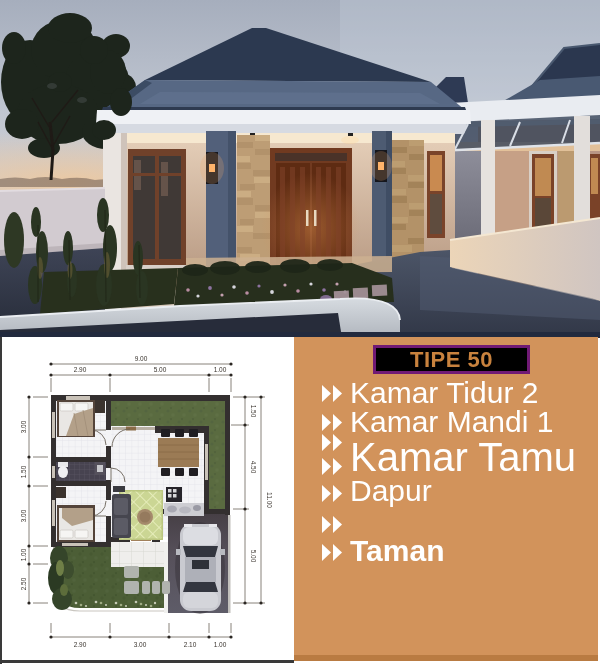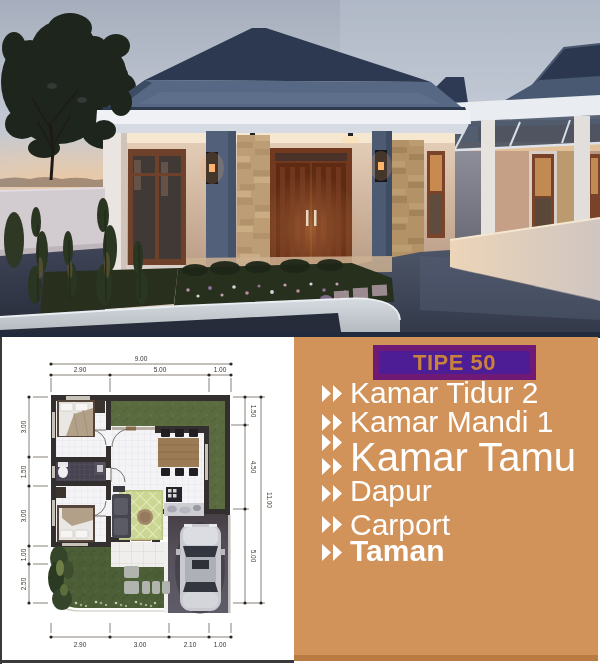--- a/index.html
+++ b/index.html
@@ -679,21 +679,21 @@
     <text x="140" y="647">3.00</text>
     <text x="190" y="647">2.10</text>
     <text x="220" y="647">1.00</text>
   </g>
 </svg>
 
 <div class="abs" style="left:294px;top:337px;width:304px;height:324px;background:#d2935b;">
 
   <div class="abs" style="left:0;top:318px;width:304px;height:6px;background:#b97b42;"></div>
 
-  <div class="abs" style="left:79px;top:8px;width:151px;height:23px;background:#4c1d95;border:6px solid #701a75;text-align:center;">
+  <div class="abs" style="left:79px;top:8px;width:151px;height:23px;background:#000000;border:3px solid #701a75;text-align:center;">
     <span style="color:#c8823e;font-weight:bold;font-size:22px;line-height:24px;letter-spacing:0.5px;">TIPE 50</span>
   </div>
 
   <svg class="abs" style="left:28px;top:48px" width="22" height="17" viewBox="0 0 22 17">
         <polygon points="0,0 9,8.5 0,17" fill="#fff"></polygon>
         <polygon points="11,0 20,8.5 11,17" fill="#fff"></polygon>
       </svg>
 
   <div class="abs" style="left:56px;top:41px;height:30px;color:#fff;font-size:30px;line-height:30px;">Kamar Tidur 2</div>
 
@@ -721,21 +721,20 @@
         <polygon points="11,0 20,8.5 11,17" fill="#fff"></polygon>
       </svg>
 
   <div class="abs" style="left:56px;top:139px;height:30px;color:#fff;font-size:30px;line-height:30px;text-align:center;">Dapur</div>
 
   <svg class="abs" style="left:28px;top:179px" width="22" height="17" viewBox="0 0 22 17">
         <polygon points="0,0 9,8.5 0,17" fill="#fff"></polygon>
         <polygon points="11,0 20,8.5 11,17" fill="#fff"></polygon>
       </svg>
 
-  <div class="abs" style="left:56px;top:173px;height:30px;color:#fff;font-size:30px;line-height:30px;">Carport</div>
 
   <svg class="abs" style="left:28px;top:207px" width="22" height="17" viewBox="0 0 22 17">
         <polygon points="0,0 9,8.5 0,17" fill="#fff"></polygon>
         <polygon points="11,0 20,8.5 11,17" fill="#fff"></polygon>
       </svg>
 
   <div class="abs" style="left:56px;top:199px;height:30px;color:#fff;font-size:30px;line-height:30px;font-weight:bold;">Taman</div>
 </div>
 
 </div>

